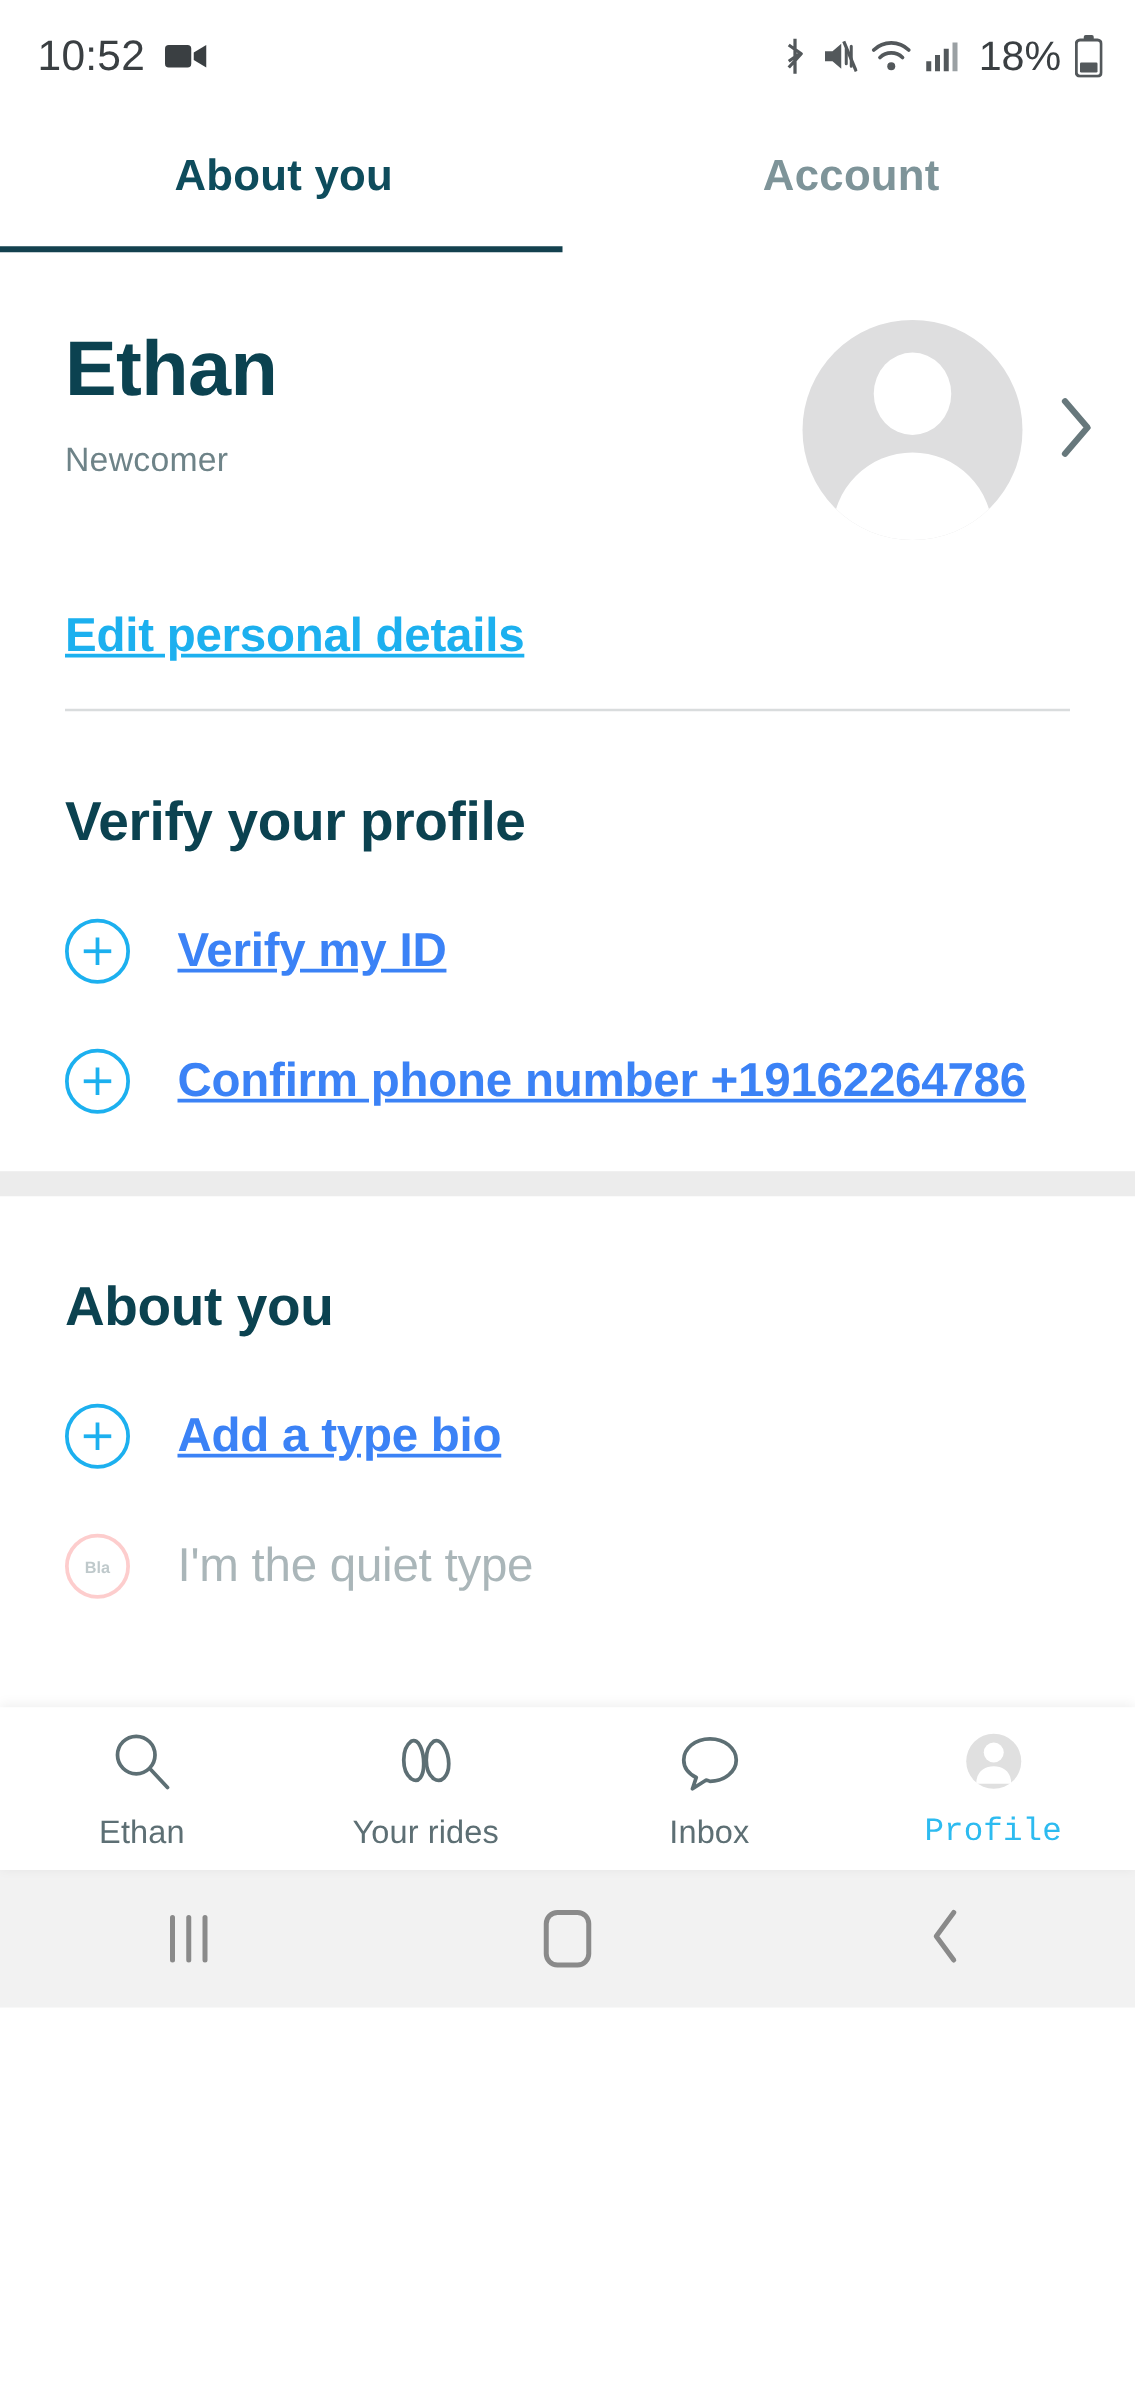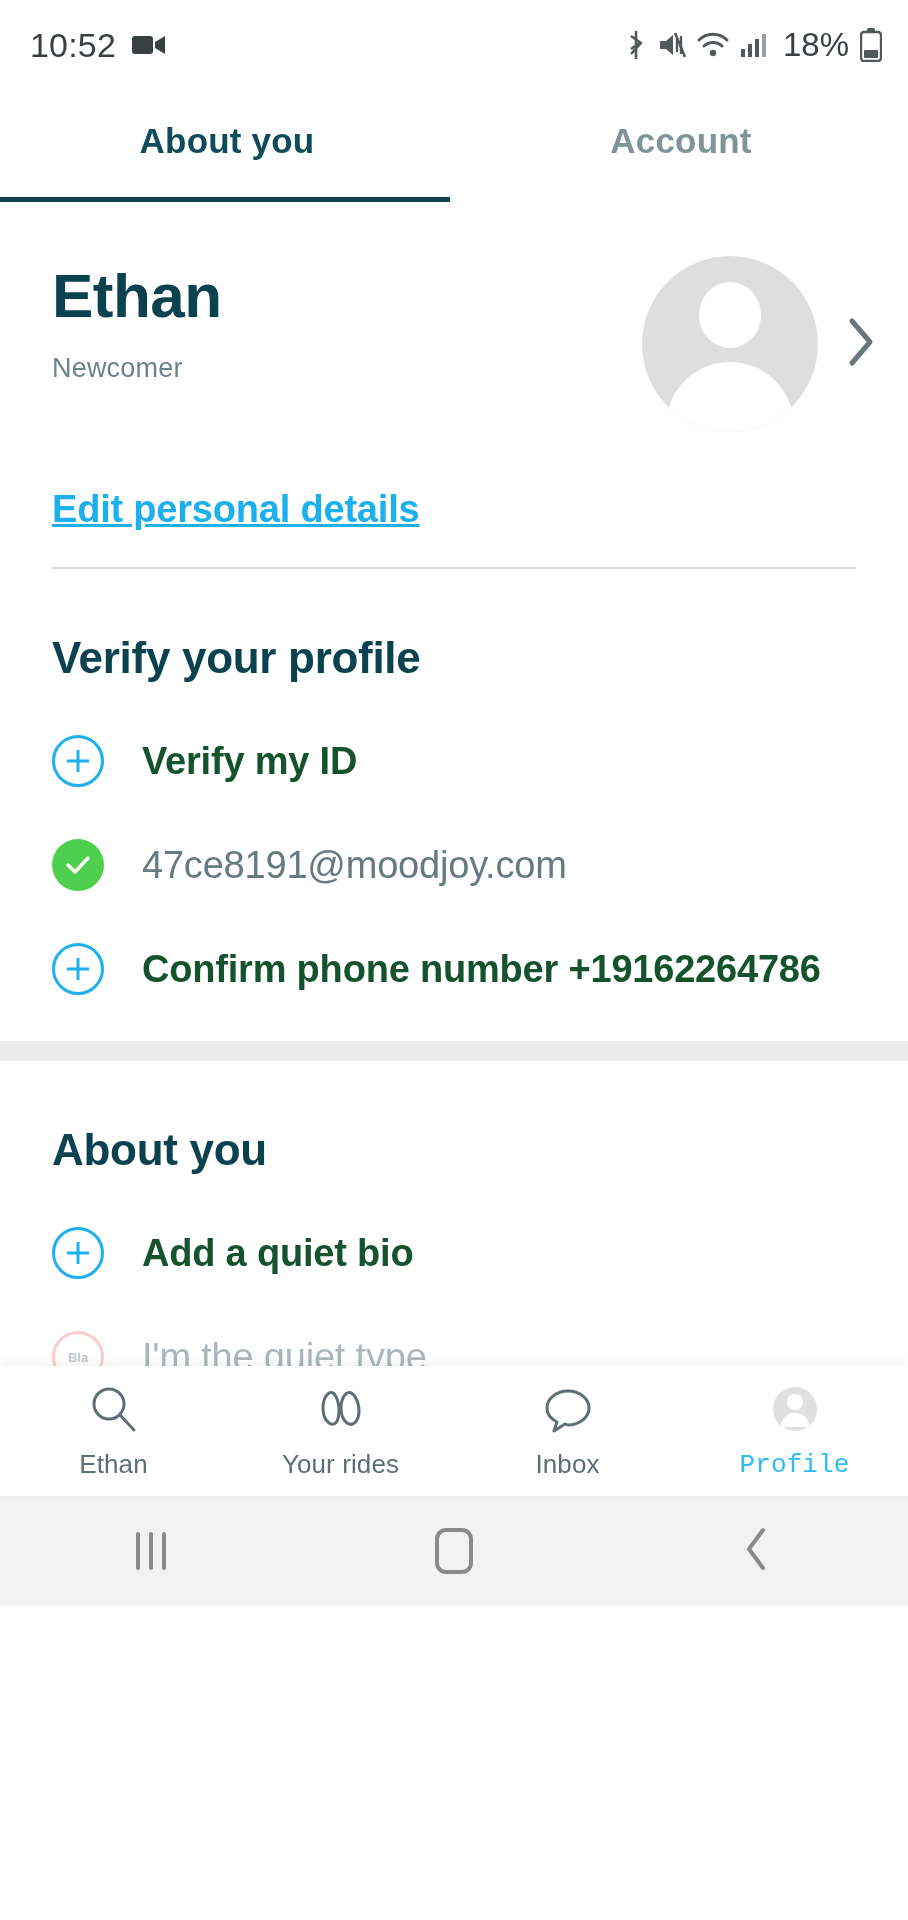--- a/index.html
+++ b/index.html
@@ -106,21 +106,21 @@
 
   .vrow {
     display:flex; align-items:center;
     padding:0 0 0 52px; margin-top:52px;
   }
   .vrow .glyph { flex:0 0 62px; display:flex; align-items:center; }
   .vrow .vlabel {
     margin-left:28px; font-size:38px; font-weight:bold;
     letter-spacing:-0.2px;
   }
-  .vlabel.blue { color:#14532d; }
+  .vlabel.blue { color:#3b82f6;text-decoration:underline; }
   .vlabel.grey { color:#667b80; font-weight:normal; }
 
   .plus-circle {
     width:52px; height:52px; border-radius:50%;
     border:3px solid #1cb0ef; position:relative;
   }
   .plus-circle::before, .plus-circle::after {
     content:""; position:absolute; background:#1cb0ef;
   }
   .plus-circle::before { left:50%; top:12px; width:3px; height:22px; transform:translateX(-50%); }
@@ -266,47 +266,37 @@
 
     <div class="section-title">Verify your profile</div>
 
     <div class="vrow">
       <span class="glyph">
           <span class="plus-circle"></span>
         </span>
       <span class="vlabel blue">Verify my ID</span>
     </div>
 
-    <div class="vrow">
-      <span class="glyph">
-        <span class="check-circle">
-          <svg width="30" height="24" viewBox="0 0 30 24">
-              <path d="M5 12 L12 19 L25 5" stroke="#ffffff" stroke-width="3.4" fill="none" stroke-linecap="round" stroke-linejoin="round"></path>
-            </svg>
-        </span>
-      </span>
-      <span class="vlabel grey">47ce8191@moodjoy.com</span>
-    </div>
 
     <div class="vrow">
       <span class="glyph">
           <span class="plus-circle"></span>
         </span>
       <span class="vlabel blue">Confirm phone number +19162264786</span>
     </div>
 
     <div class="band"></div>
 
     <div class="section-title">About you</div>
 
     <div class="vrow">
       <span class="glyph">
           <span class="plus-circle"></span>
         </span>
-      <span class="vlabel blue">Add a quiet bio</span>
+      <span class="vlabel blue">Add a type bio</span>
     </div>
 
     <div class="vrow bio-row">
       <span class="glyph">
         <span class="bio-circle">Bla</span>
       </span>
       <span class="vlabel grey">I'm the quiet type</span>
     </div>
 
     <span class="cursor">

